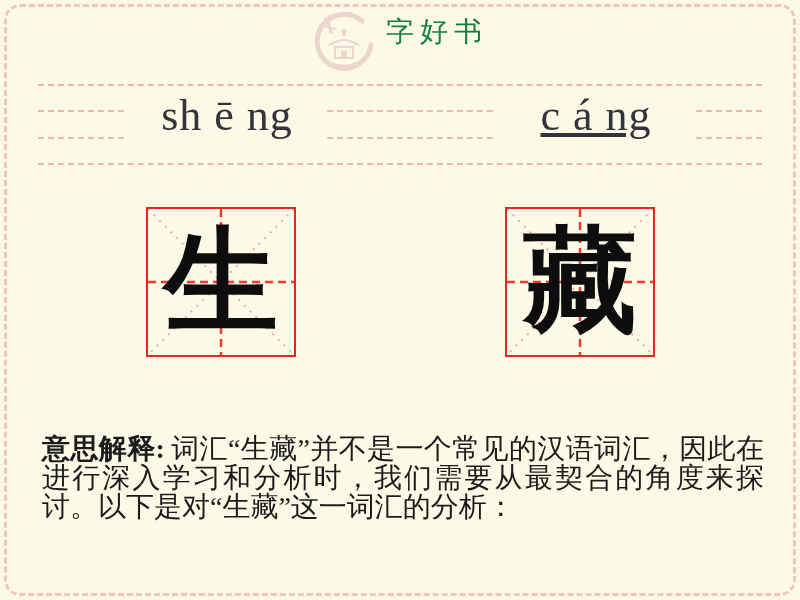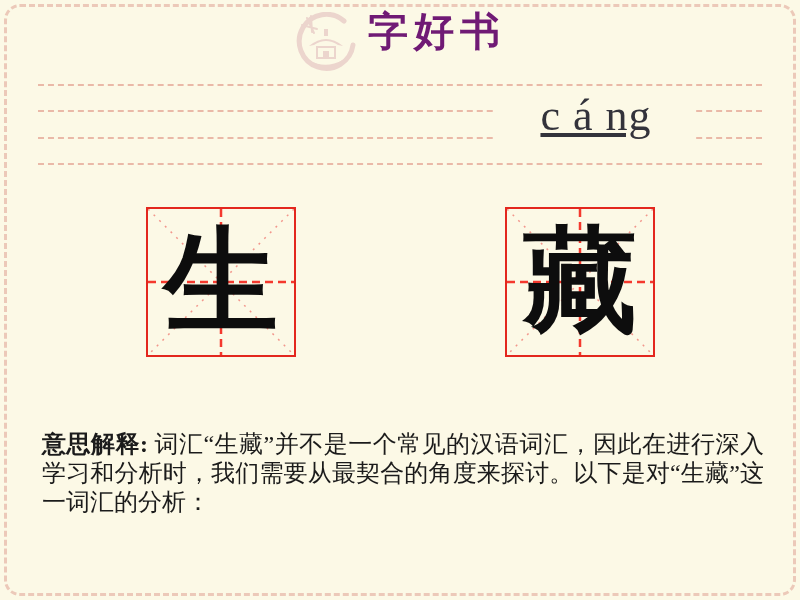--- a/index.html
+++ b/index.html
@@ -25,24 +25,24 @@
     left: 0;
     width: 100%;
     display: flex;
     justify-content: center;
     align-items: flex-start;
     gap: 10px;
   }
   .logo-icon { display: block; margin-top: 2px; }
   .logo-text { text-align: center; }
   .logo-title {
-    font-size: 40px;
+    font-size: 28px;
     line-height: 44px;
-    font-weight: 700;
-    color: #701a75;
+    font-weight: 400;
+    color: #15803d;
     letter-spacing: 6px;
   }
   .logo-subtitle {
     font-size: 13px;
     line-height: 14px;
     color: #F1E1D8;
     letter-spacing: 7px;
     font-family: "Liberation Sans", sans-serif;
     margin-top: 2px;
   }
@@ -94,21 +94,21 @@
     font-weight: 700;
     color: #0D0D0D;
     font-family: "Liberation Serif", serif;
   }
   
   .meaning {
     position: absolute;
     left: 42px;
     top: 406px;
     width: 722px;
-    font-size: 24px;
+    font-size: 28px;
     line-height: 29px;
     color: #1B1B1B;
     text-align: justify;
   }
   .meaning-label { font-weight: 700; margin-right: 6px; }
 </style>
 </head>
 <body>
 
 <div class="page">
@@ -127,20 +127,21 @@
     <div class="logo-text">
       <div class="logo-title">字好书</div>
     </div>
   </div>
 
   <div class="pinyin-guideline gl-1"></div>
   <div class="pinyin-guideline gl-2"></div>
   <div class="pinyin-guideline gl-3"></div>
   <div class="pinyin-guideline gl-4"></div>
 
+  <div class="pinyin pinyin-1">sh ē ng</div>
   <div class="pinyin pinyin-2">c á ng</div>
 
   <div class="char-box char-box-1">
     <svg class="char-grid" viewBox="0 0 146 146" preserveAspectRatio="none">
       <line x1="0" y1="0" x2="146" y2="146" stroke="#F2978C" stroke-width="1.5" stroke-dasharray="2 6"></line>
       <line x1="146" y1="0" x2="0" y2="146" stroke="#F2978C" stroke-width="1.5" stroke-dasharray="2 6"></line>
       <line x1="0" y1="73" x2="146" y2="73" stroke="#F4392E" stroke-width="2.5" stroke-dasharray="8 5"></line>
       <line x1="73" y1="0" x2="73" y2="146" stroke="#F4392E" stroke-width="2.5" stroke-dasharray="8 5"></line>
     </svg>
     <div class="char-glyph">生</div>

